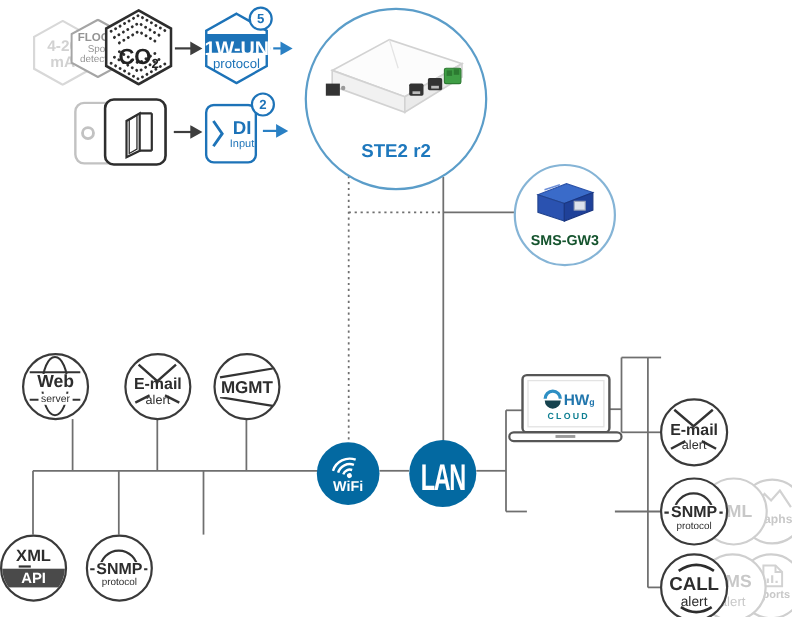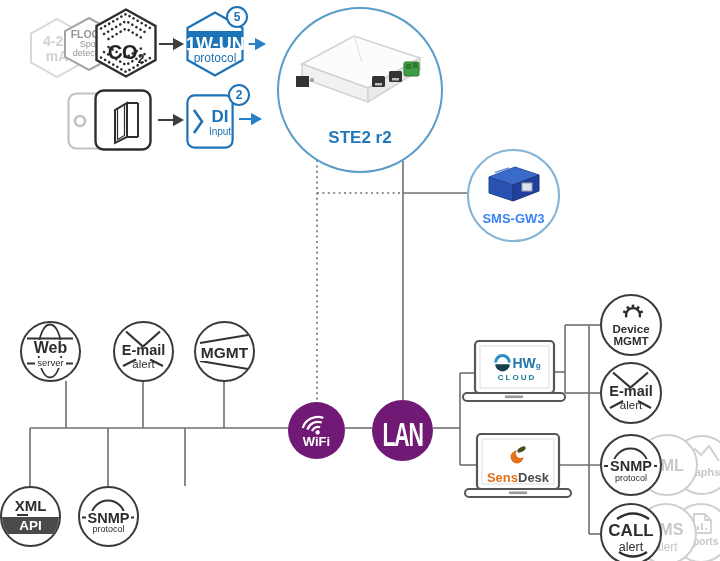--- a/index.html
+++ b/index.html
@@ -2,21 +2,21 @@
 <html><head>
 <meta charset="utf-8">
 <style>
   html,body{margin:0;padding:0;background:#fff}
   #canvas{position:relative;width:720px;height:561px;background:#fff;overflow:hidden;
           font-family:"Liberation Sans",sans-serif;color:#2d2d2d}
   .abs{position:absolute}
   .circle{position:absolute;box-sizing:border-box;border:2.4px solid #3a3a3a;border-radius:50%;background:#fff}
   .circle.faded{border-color:#cfcfcf}
   .circle.faded .lbl{color:#c8c8c8}
-  .disc{position:absolute;border-radius:50%;background:#701a75}
+  .disc{position:absolute;border-radius:50%;background:#0369a1}
   .lbl{position:absolute;left:0;width:100%;text-align:center;line-height:1;white-space:nowrap;color:#2d2d2d}
   .b{font-weight:bold}
   .wbg{background:#fff;display:inline-block;padding:0 2px}
   .blue{color:#1d73b8}
   .white{color:#fff}
   .badge{position:absolute;box-sizing:border-box;width:22px;height:22px;border:2px solid #1d73b8;border-radius:50%;
          background:#fff;color:#1d73b8;font-weight:bold;font-size:12px;text-align:center;line-height:18px}
   svg{display:block}
   .ic{position:absolute;left:0;top:0}
 </style>
@@ -159,21 +159,21 @@
   <div class="lbl b" style="left:277px;top:129px;width:166px;font-size:17px;color:#1e78bd">STE2 r2</div>
 
   <div class="circle" style="left:467px;top:149px;width:93px;height:93px;border:2px solid #85b4d6"></div>
   <svg class="abs" width="62" height="46" style="left:483px;top:160px">
     <polygon points="6,17 32,7 56,15 30,25" fill="#3a6bc9" stroke="#2b52a8"></polygon>
     <polygon points="6,17 30,25 30,41 6,33" fill="#2a52b0" stroke="#22448f"></polygon>
     <polygon points="30,25 56,15 56,31 30,41" fill="#1f4199" stroke="#1a3680"></polygon>
     <rect x="39" y="23" width="10" height="8" fill="#dde2ec" stroke="#9aa4b8"></rect>
     <path d="M12,12.5 L26,8" stroke="#6d8fd8" stroke-width="1.4" fill="none"></path>
   </svg>
-  <div class="lbl b" style="left:467px;top:212px;width:93px;font-size:13px;color:#3b82f6">SMS-GW3</div>
+  <div class="lbl b" style="left:467px;top:212px;width:93px;font-size:13px;color:#14532d">SMS-GW3</div>
 
   <div class="circle" style="left:20px;top:321px;width:61px;height:61px">
     <svg class="ic" width="61" height="61" fill="none" stroke="#333" stroke-width="1.8">
       <ellipse cx="28" cy="28" rx="11.5" ry="26.5"></ellipse>
         <path d="M5,15.5 H51"></path>
         <path d="M5,40.5 H51"></path>
     </svg>
     <div class="lbl" style="top:17px;font-size:16px"><span class="wbg b">Web</span></div>
     <div class="lbl" style="top:35px;font-size:9.5px"><span class="wbg">server</span></div>
   </div>
@@ -238,53 +238,21 @@
     </svg>
     <div class="abs" style="left:26px;top:14px;width:60px;text-align:center">
       <svg width="19" height="19" style="display:inline-block;vertical-align:-4px">
         <path d="M2.6,9.5 A6.9,6.9 0 0 1 16.4,9.5" stroke="#2e8fc4" stroke-width="3" fill="none"></path>
         <path d="M2.2,11.2 A7.3,7.3 0 0 0 16.8,11.2 Z" fill="#16424e"></path>
       </svg><span class="b" style="font-size:14px;color:#2176ad"><span>HW</span><span style="font-size:8px">g</span></span>
       <div class="b" style="font-size:8px;letter-spacing:2px;color:#0f7f92;margin-top:1px">CLOUD</div>
     </div>
   </div>
 
-  <div class="abs" style="left:463px;top:432px;width:110px;height:70px">
-    <svg width="110" height="70">
-      <rect x="14" y="2" width="82" height="55" rx="4" fill="#fff" stroke="#565656" stroke-width="2.2"></rect>
-      <rect x="19" y="7" width="72" height="45" fill="#fff" stroke="#e3e3e3" stroke-width="1.2"></rect>
-      <rect x="2" y="57" width="106" height="8" rx="4" fill="#fff" stroke="#565656" stroke-width="2"></rect>
-      <rect x="46" y="59.5" width="18" height="2.6" fill="#9a9a9a"></rect>
-    </svg>
-    <div class="abs" style="left:20px;top:12px;width:70px;text-align:center">
-      <svg width="20" height="22" style="display:inline-block">
-        <circle cx="9" cy="13" r="6.5" fill="#e2711d"></circle>
-        <circle cx="12.5" cy="9.5" r="4.6" fill="#fff"></circle>
-        <ellipse cx="13.5" cy="5.5" rx="4.6" ry="2.3" fill="#4a4f20" transform="rotate(-28 13.5 5.5)"></ellipse>
-      </svg>
-      <div class="b" style="font-size:13px;margin-top:0"><span style="color:#e2711d">Sens</span><span style="color:#4b4b4b">Desk</span></div>
-    </div>
-  </div>
-
-  <div class="circle" style="left:600px;top:294px;width:62px;height:62px">
-    <svg class="ic" width="62" height="62" fill="none" stroke="#2d2d2d">
-      <g transform="translate(17,5)">
-        <path d="M7.4,16.4 A7,7 0 1 1 20.6,16.4" stroke-width="2.2"></path>
-        <g stroke-width="2.6">
-          <path d="M14,7 V3.6"></path>
-            <path d="M18,8.3 L19.9,5.5"></path>
-            <path d="M20.6,11.6 L23.8,10.4"></path>
-          <path d="M10,8.3 L8.1,5.5"></path>
-            <path d="M7.4,11.6 L4.2,10.4"></path>
-        </g>
-      </g>
-    </svg>
-    <div class="lbl b" style="top:28px;font-size:11.5px">Device</div>
-    <div class="lbl b" style="top:40px;font-size:11.5px">MGMT</div>
-  </div>
+
 
   <div class="circle" style="left:600px;top:362px;width:62px;height:62px">
     <svg class="ic" width="62" height="62" fill="none" stroke="#333" stroke-width="2.2">
       <path d="M11,8.5 L28.5,23.5 L46,8.5"></path>
         <path d="M8,44 L21,37"></path>
         <path d="M49,44 L36,37"></path>
     </svg>
     <div class="lbl b" style="top:20px;font-size:14.5px">E-mail</div>
     <div class="lbl" style="top:36px;font-size:11.5px">alert</div>
   </div>

